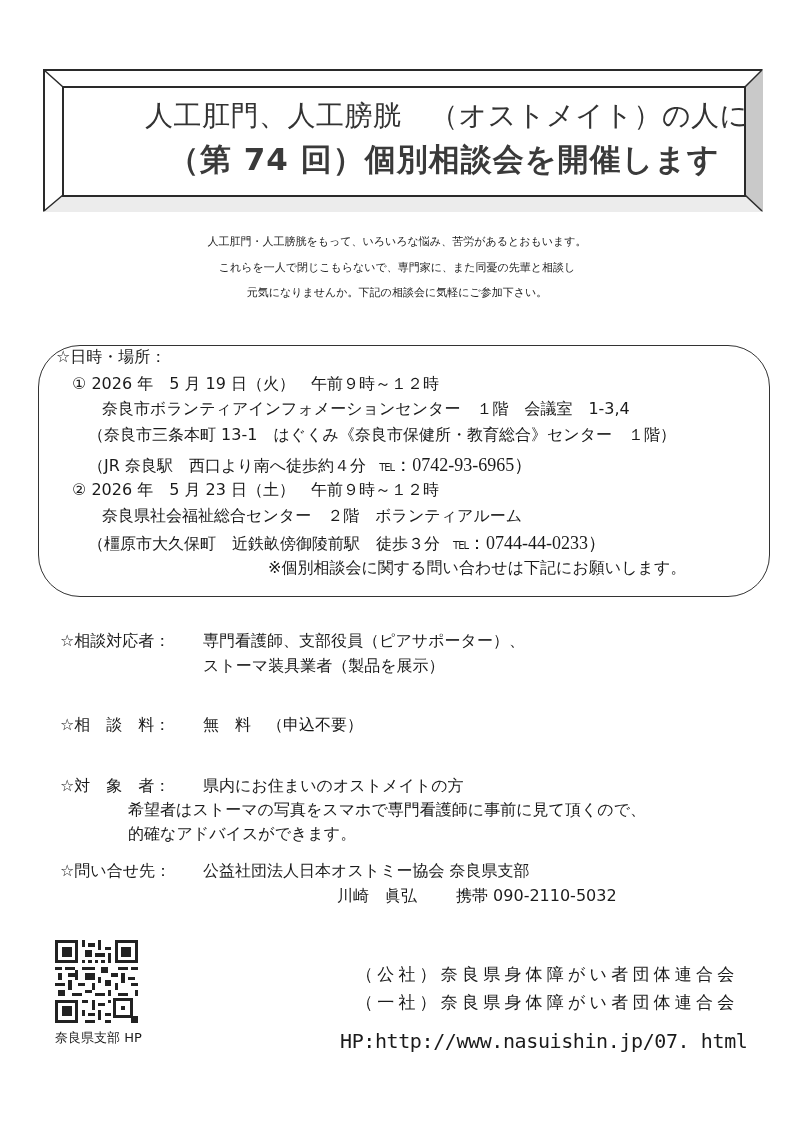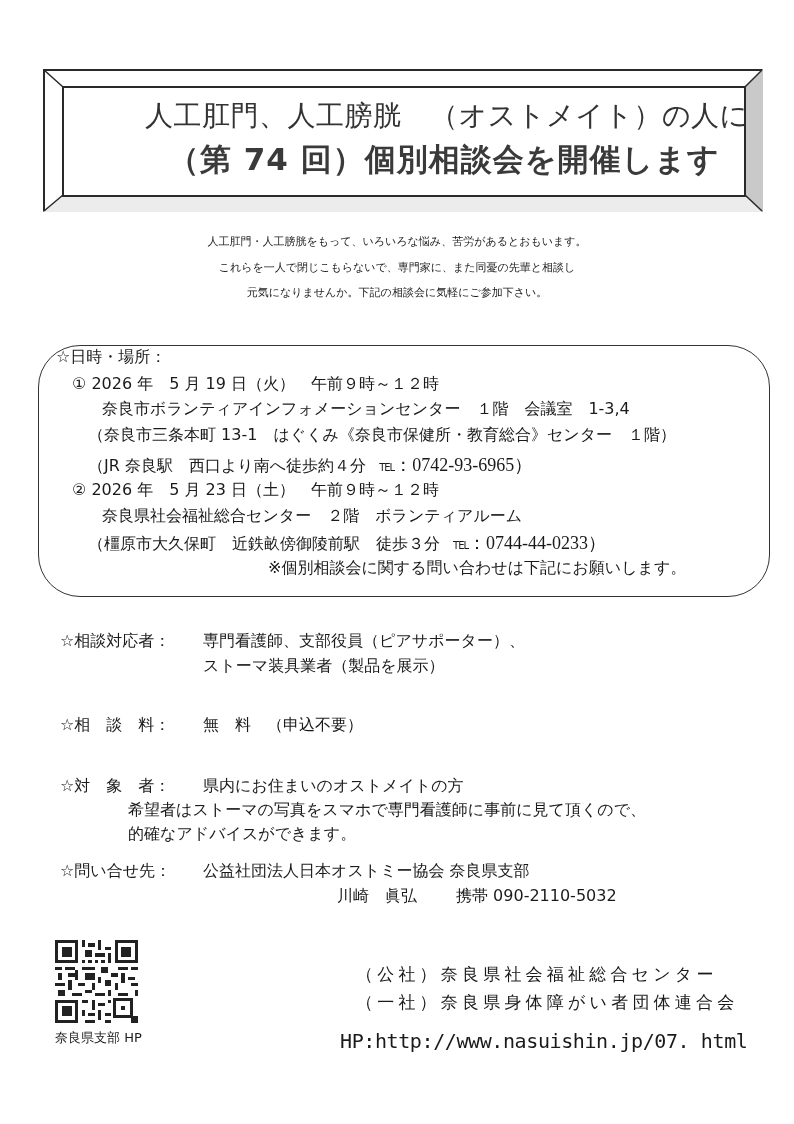--- a/index.html
+++ b/index.html
@@ -185,15 +185,15 @@
       <rect x="10" y="22" width="2" height="1"></rect>
       <rect x="13" y="21" width="1" height="3"></rect>
       <rect x="15" y="22" width="2" height="1"></rect>
       <rect x="9" y="24" width="3" height="1"></rect>
       <rect x="15" y="24" width="2" height="1"></rect>
       <rect x="23" y="23" width="2" height="2"></rect>
   </g>
 </svg>
 <div class="abs qr-label">奈良県支部 HP</div>
 
-<div class="abs org" style="top:963px">（公社）奈良県社会福祉総合センター</div>
+<div class="abs org" style="top:963px">（公社）奈良県身体障がい者団体連合会</div>
 <div class="abs org" style="top:991px">（一社）奈良県身体障がい者団体連合会</div>
 <div class="abs url">HP:http://www.nasuishin.jp/07. html</div>
 
 </body></html>

